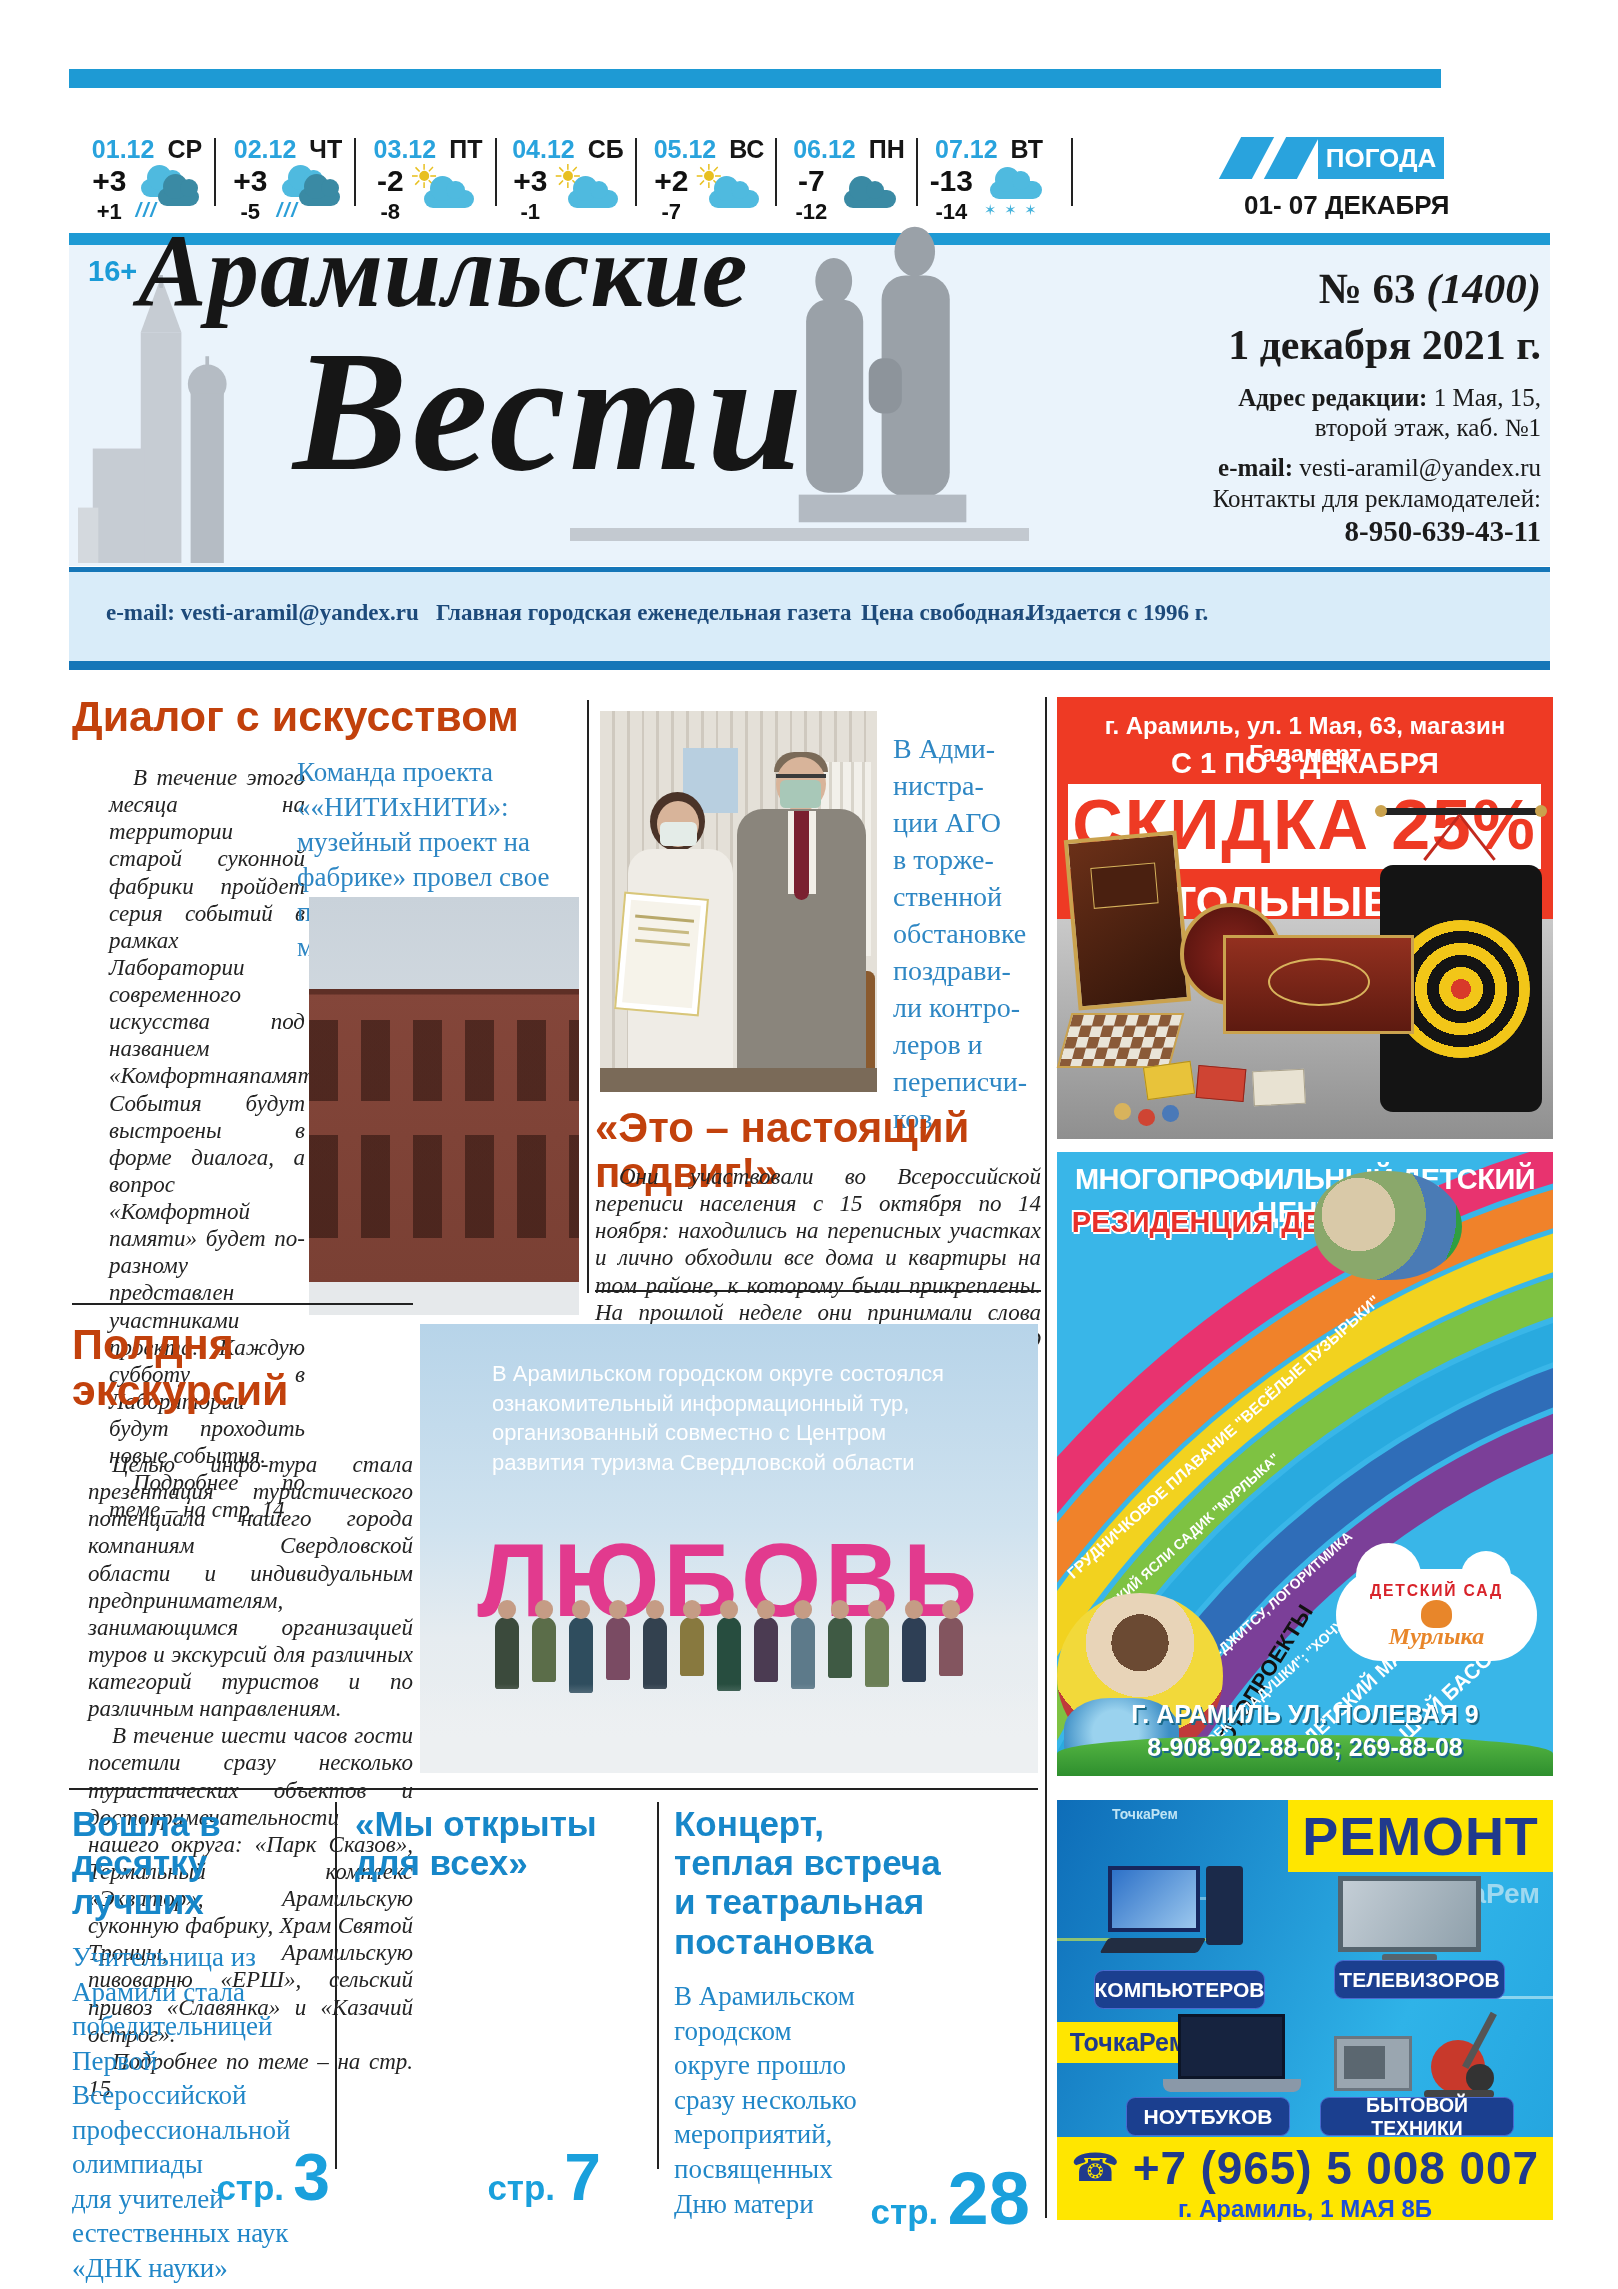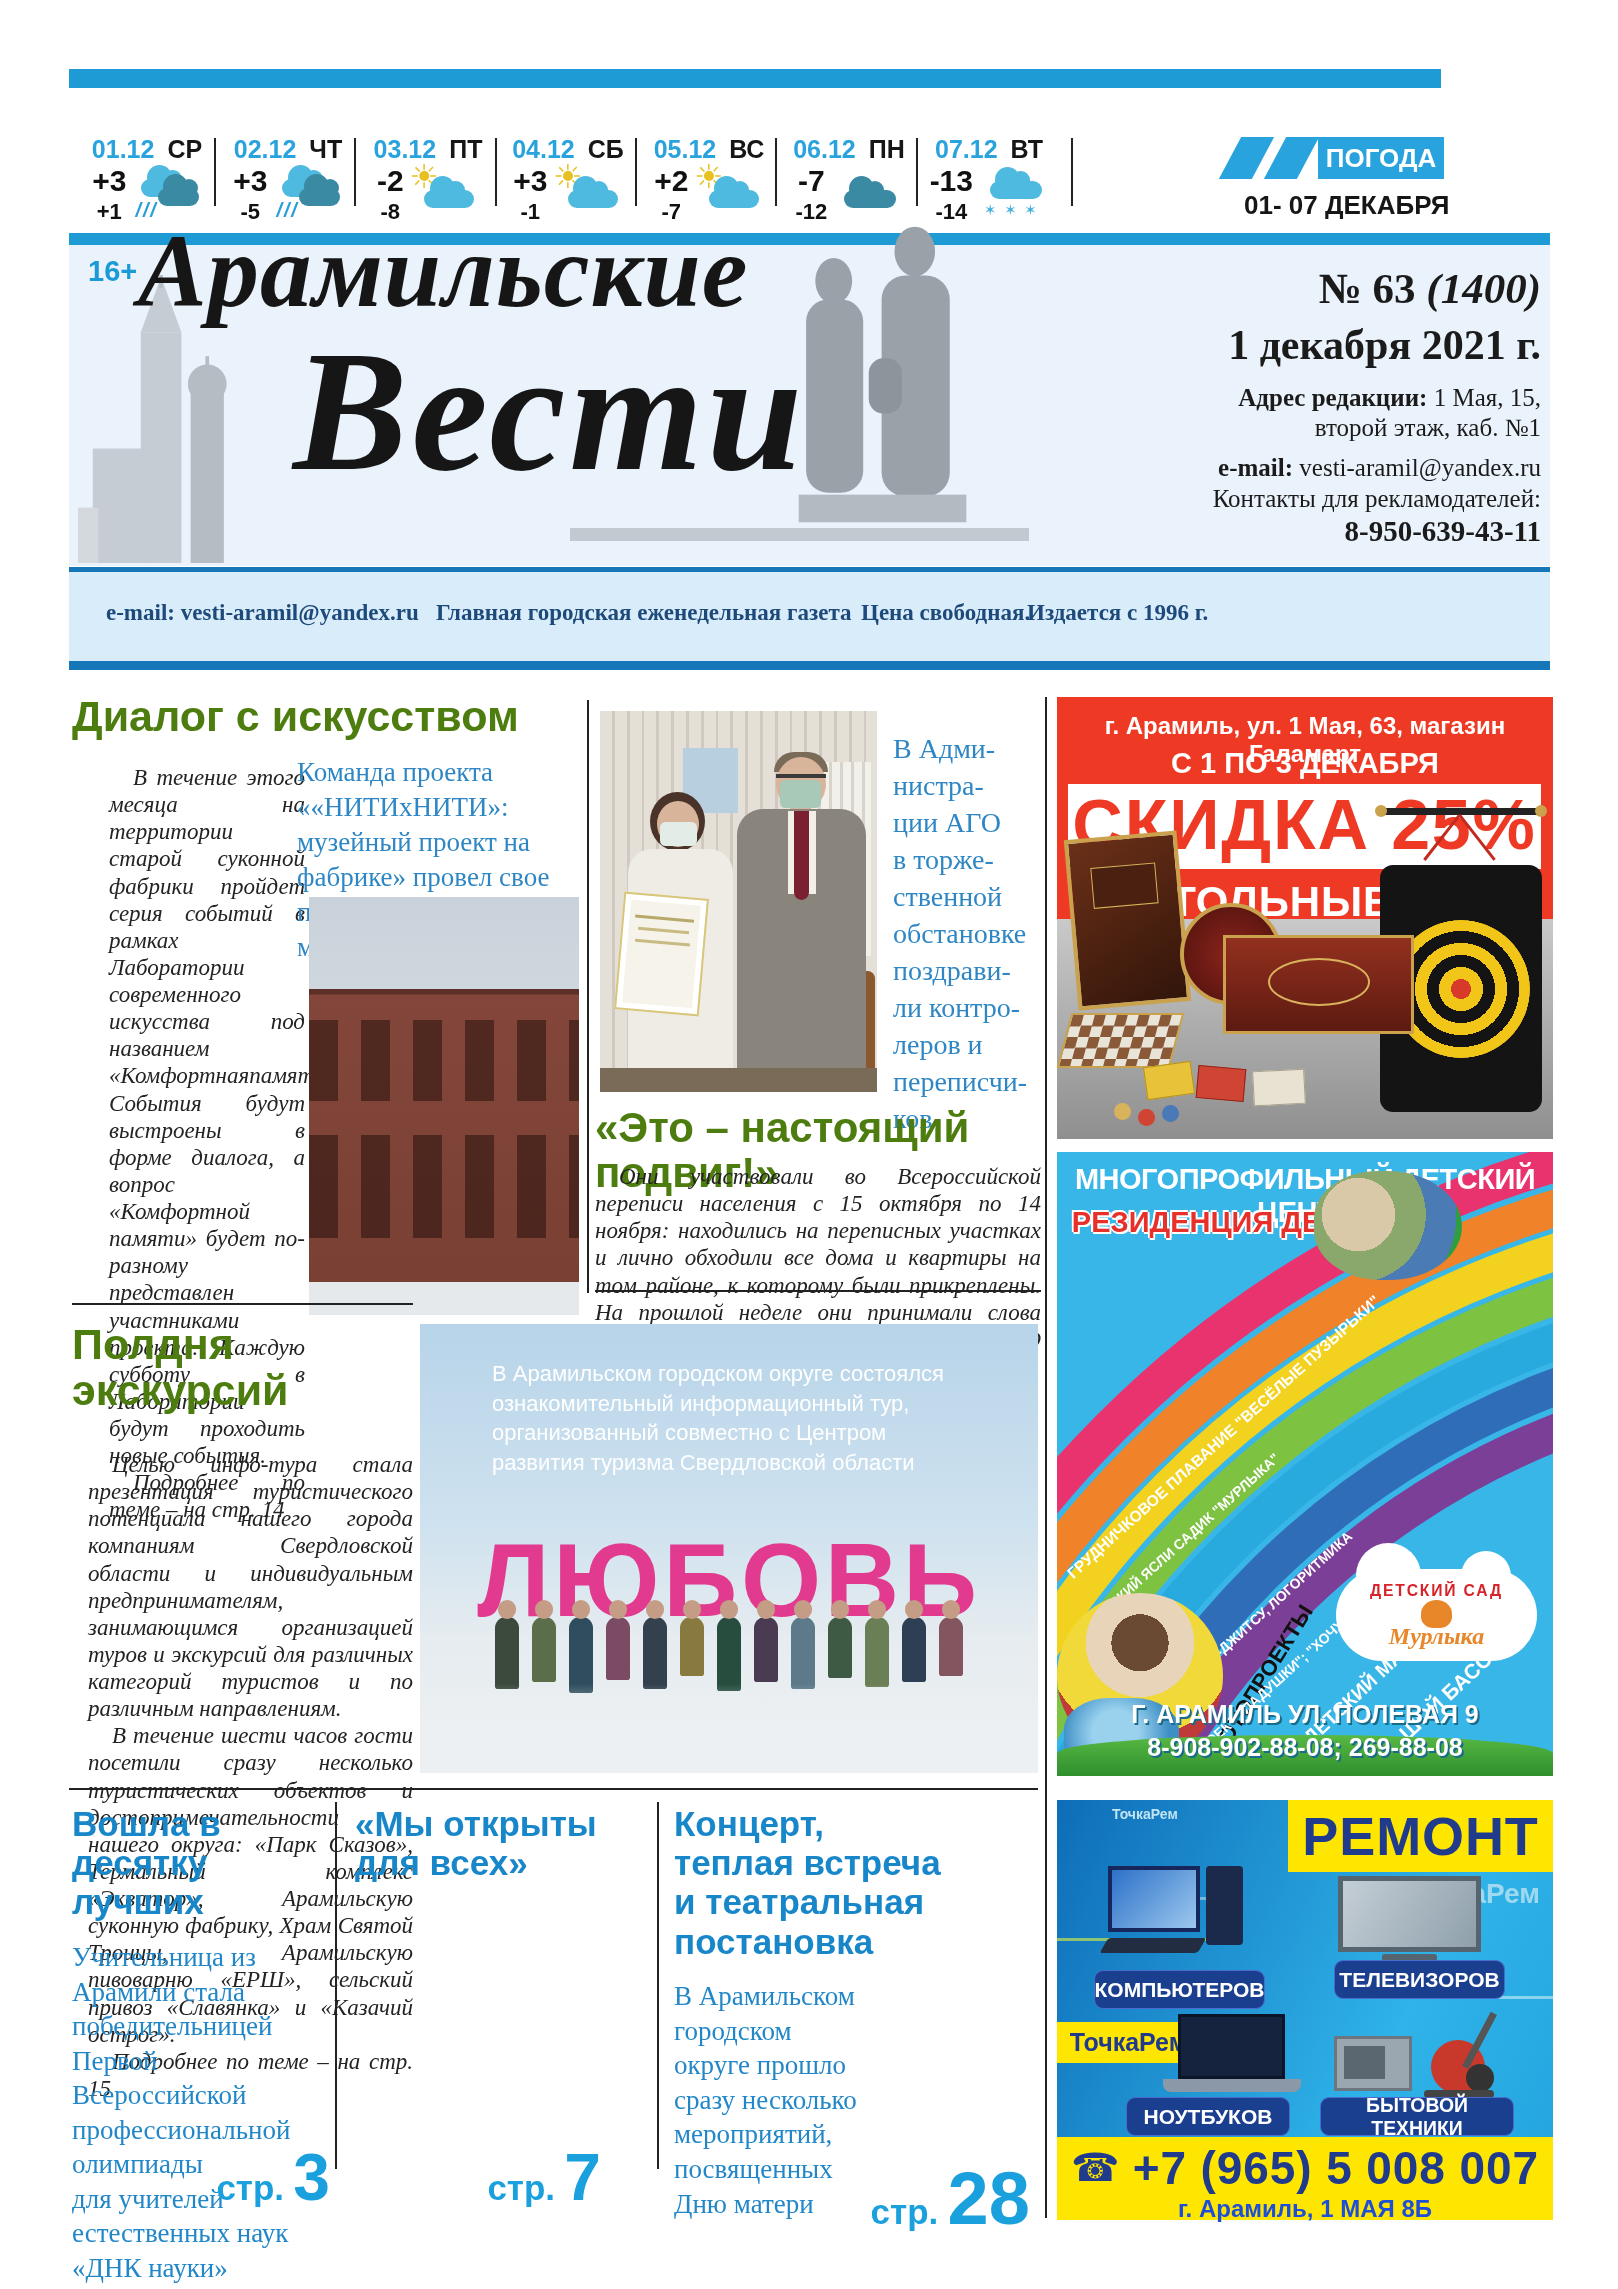--- a/index.html
+++ b/index.html
@@ -41,21 +41,21 @@
   .title1{left:138px;top:220px;font-family:"Liberation Serif",serif;font-style:italic;font-weight:bold;font-size:103px;color:#161616;letter-spacing:0.9px;line-height:1}
   .title2{left:293px;top:325px;font-family:"Liberation Serif",serif;font-style:italic;font-weight:bold;font-size:172px;color:#161616;line-height:1;letter-spacing:3.7px}
   .mright{right:78px;text-align:right;color:#1b1b1b}
   .statue-base{left:570px;top:528px;width:459px;height:13px;background:#c3c9d0}
 
   
   .infobar{left:69px;top:572px;width:1481px;height:89px;background:#d9ecf9}
   .info-item{position:absolute;top:28px;font-family:"Liberation Serif",serif;font-weight:bold;font-size:23px;color:#1d4a7a;white-space:nowrap}
 
   
-  .hl{font-weight:bold;color:#4d7c0f;line-height:1.06}
+  .hl{font-weight:bold;color:#c2410c;line-height:1.06}
   .ital{font-family:"Liberation Serif",serif;font-style:italic;font-size:23px;line-height:1.18;color:#232323}
   .ital p{text-indent:24px}
   .lead{font-family:"Liberation Serif",serif;color:#2e87c4}
   .vline{position:absolute;width:1.8px;background:#222}
   .hline{position:absolute;height:1.8px;background:#222}
 
   
   .photo{position:absolute;overflow:hidden}
   .factory{background:linear-gradient(#c9d2da,#e3e8ec)}
   .fac-build{position:absolute;left:0;top:92px;width:100%;height:293px;background:linear-gradient(#84463a,#7a4034);box-shadow:inset 0 5.5px 0 #5e2f26}

